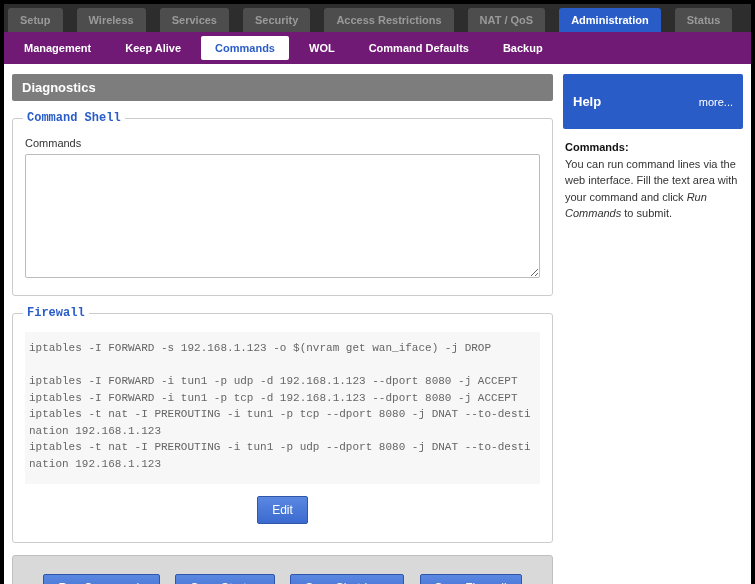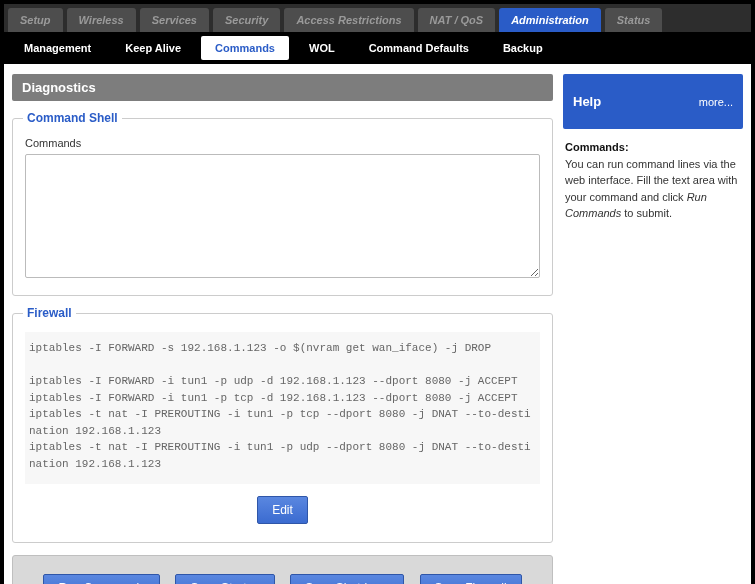--- a/index.html
+++ b/index.html
@@ -10,40 +10,39 @@
     padding: 4px;
   }
   .window {
     width: 747px;
     background: #fff;
   }
   .topnav {
     display: flex;
     background: #2d2d2d;
     padding: 4px 4px 0 4px;
-    gap: 4px;
-    font-style: italic;
+    gap: 14px;
   }
   .topnav .tab {
     padding: 6px 12px;
     background: #4d4d4d;
     color: #9a9a9a;
     border-top-left-radius: 3px;
     border-top-right-radius: 3px;
     font-size: 11px;
     font-weight: bold;
     cursor: pointer;
   }
   .topnav .tab.active {
     background: #2a5cc7;
     color: #fff;
   }
   .subnav {
     display: flex;
-    background: #000000;
+    background: #701a75;
     padding: 4px 6px;
     gap: 6px;
   }
   .subnav .stab {
     padding: 6px 14px;
     color: #fff;
     font-size: 11px;
     font-weight: bold;
     border-radius: 2px;
     cursor: pointer;
@@ -88,20 +87,21 @@
     border-radius: 3px;
     margin-top: 10px;
     padding: 12px 12px 14px 12px;
   }
   fieldset.panel > legend {
     color: #2a5cc7;
     font-weight: bold;
     font-size: 12px;
     padding: 0 4px;
     margin-left: -2px;
+    font-family: Liberation Mono, monospace;
   }
   .label { font-size: 11px; color: #333; margin-bottom: 5px; }
   textarea.cmd {
     width: 100%;
     height: 124px;
     border: 1px solid #bbb;
     border-radius: 2px;
     resize: both;
     font-family: monospace;
     font-size: 11px;

